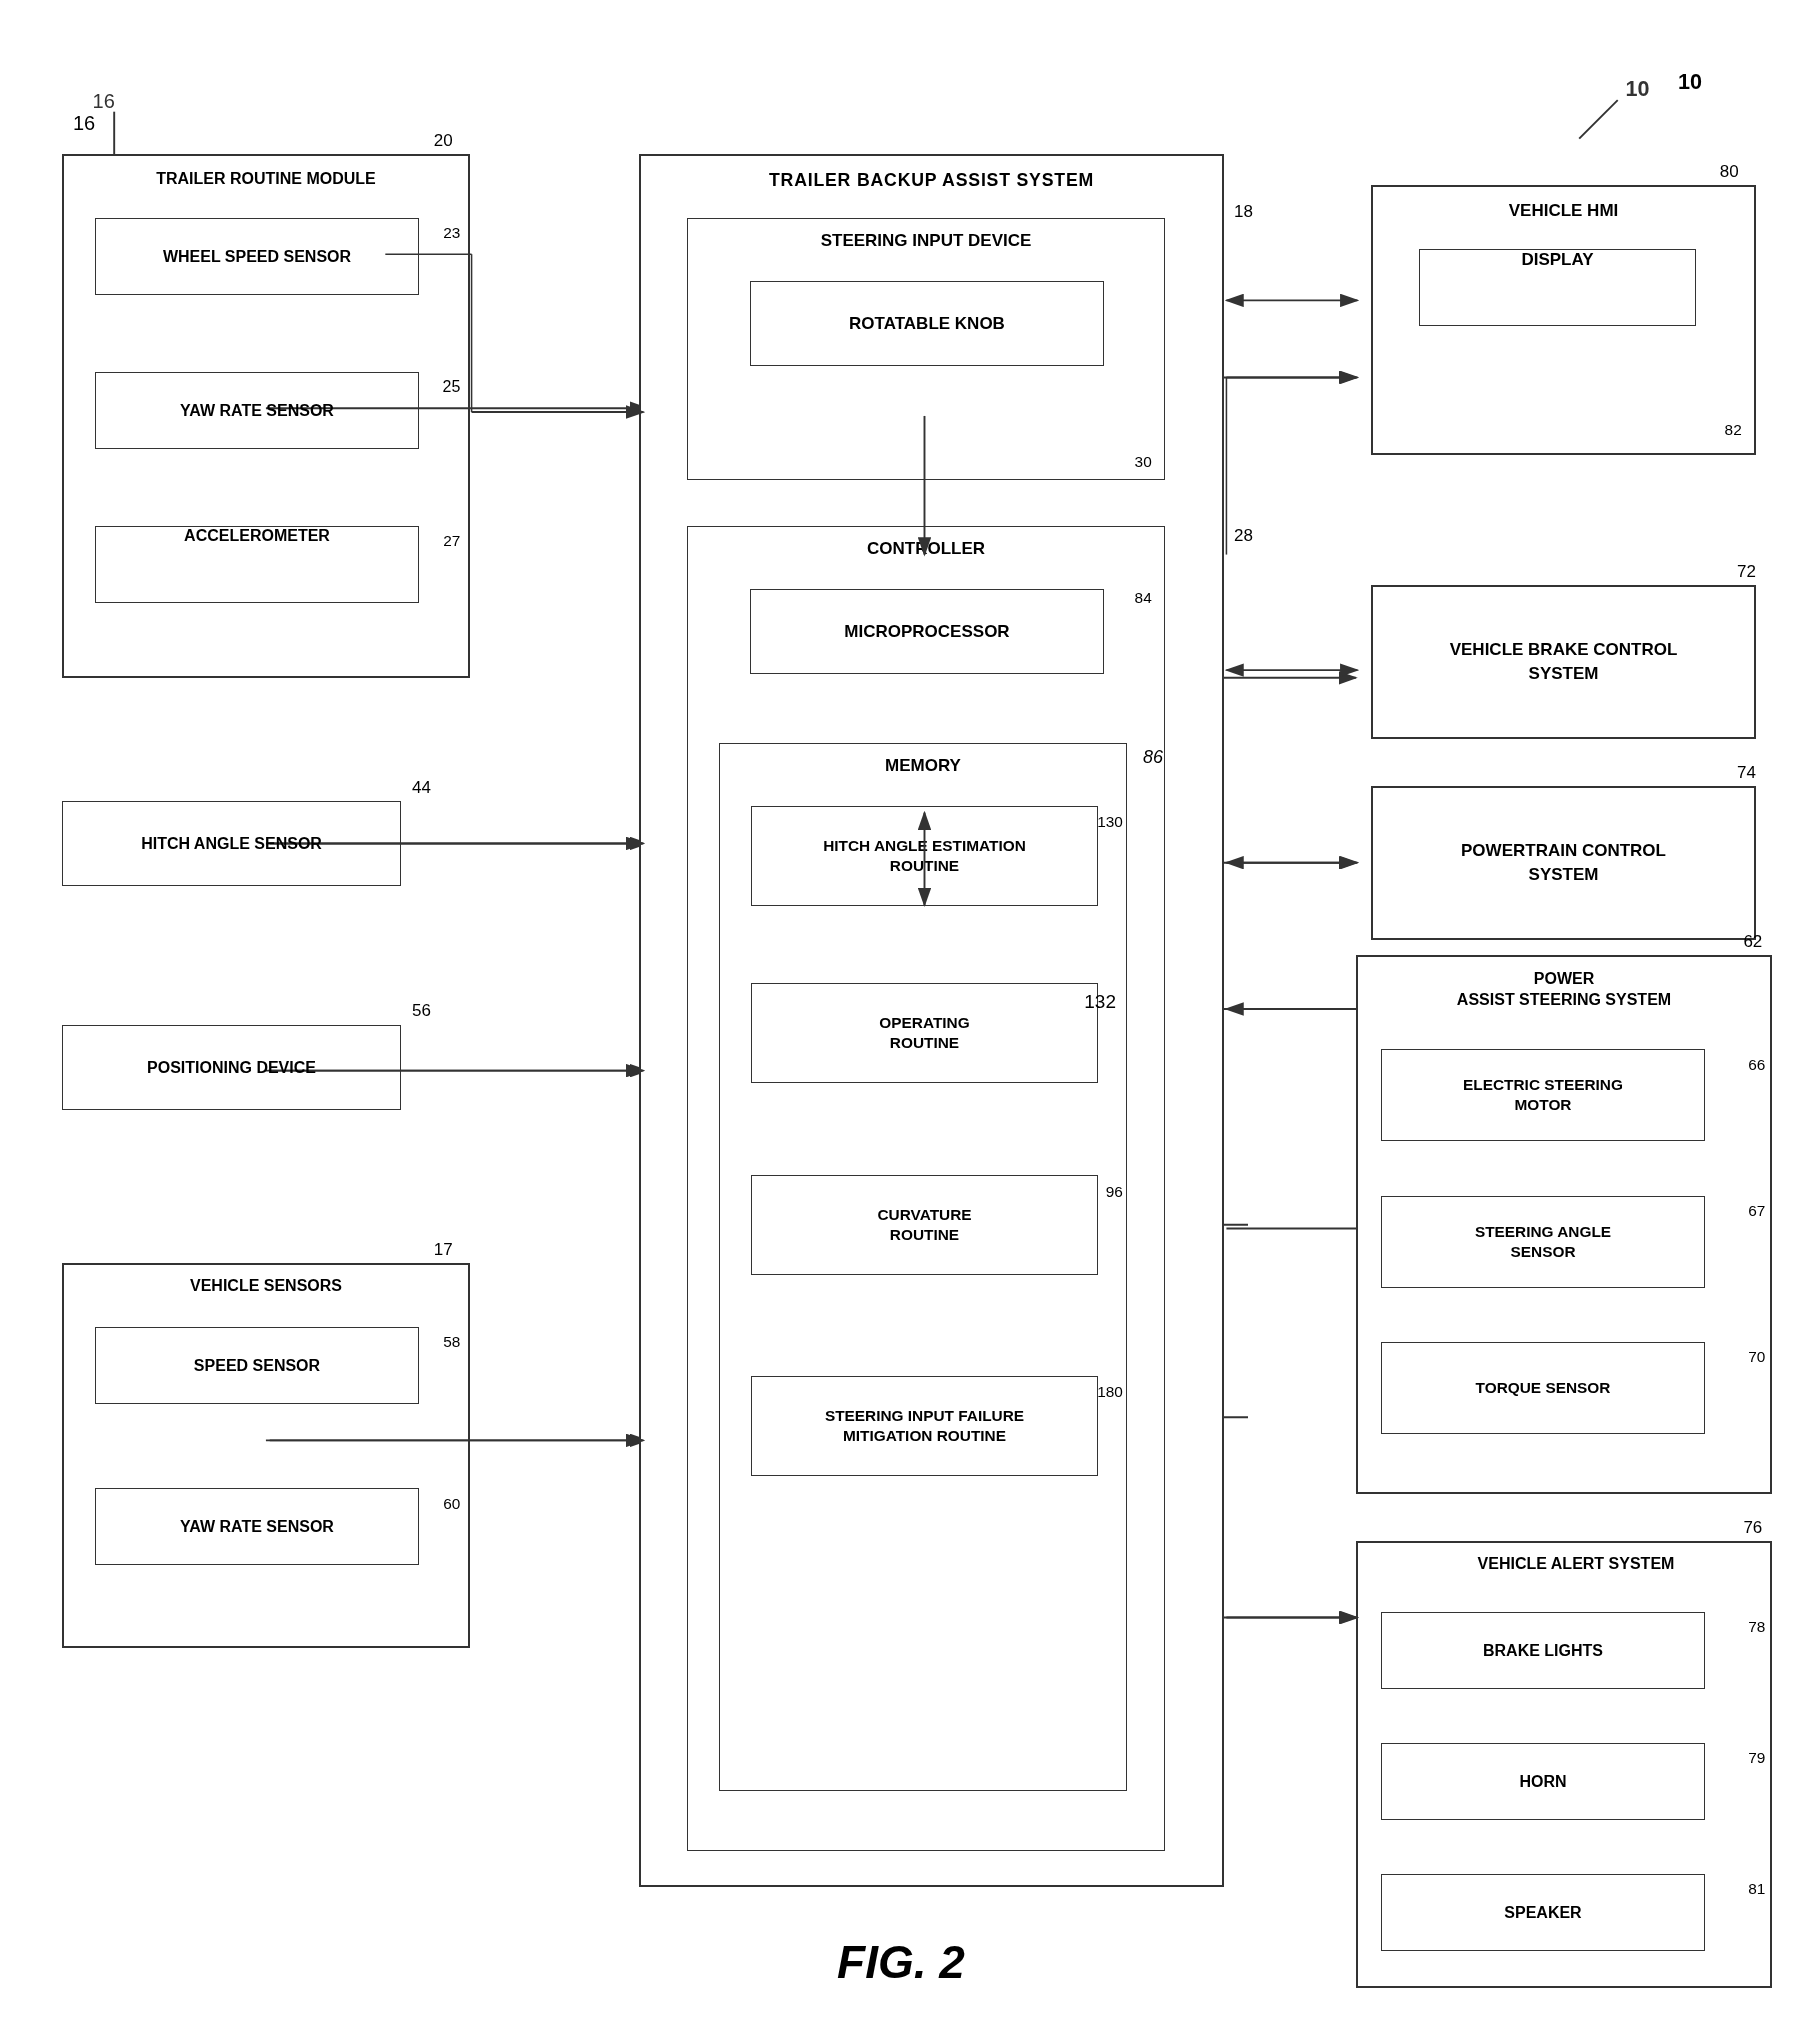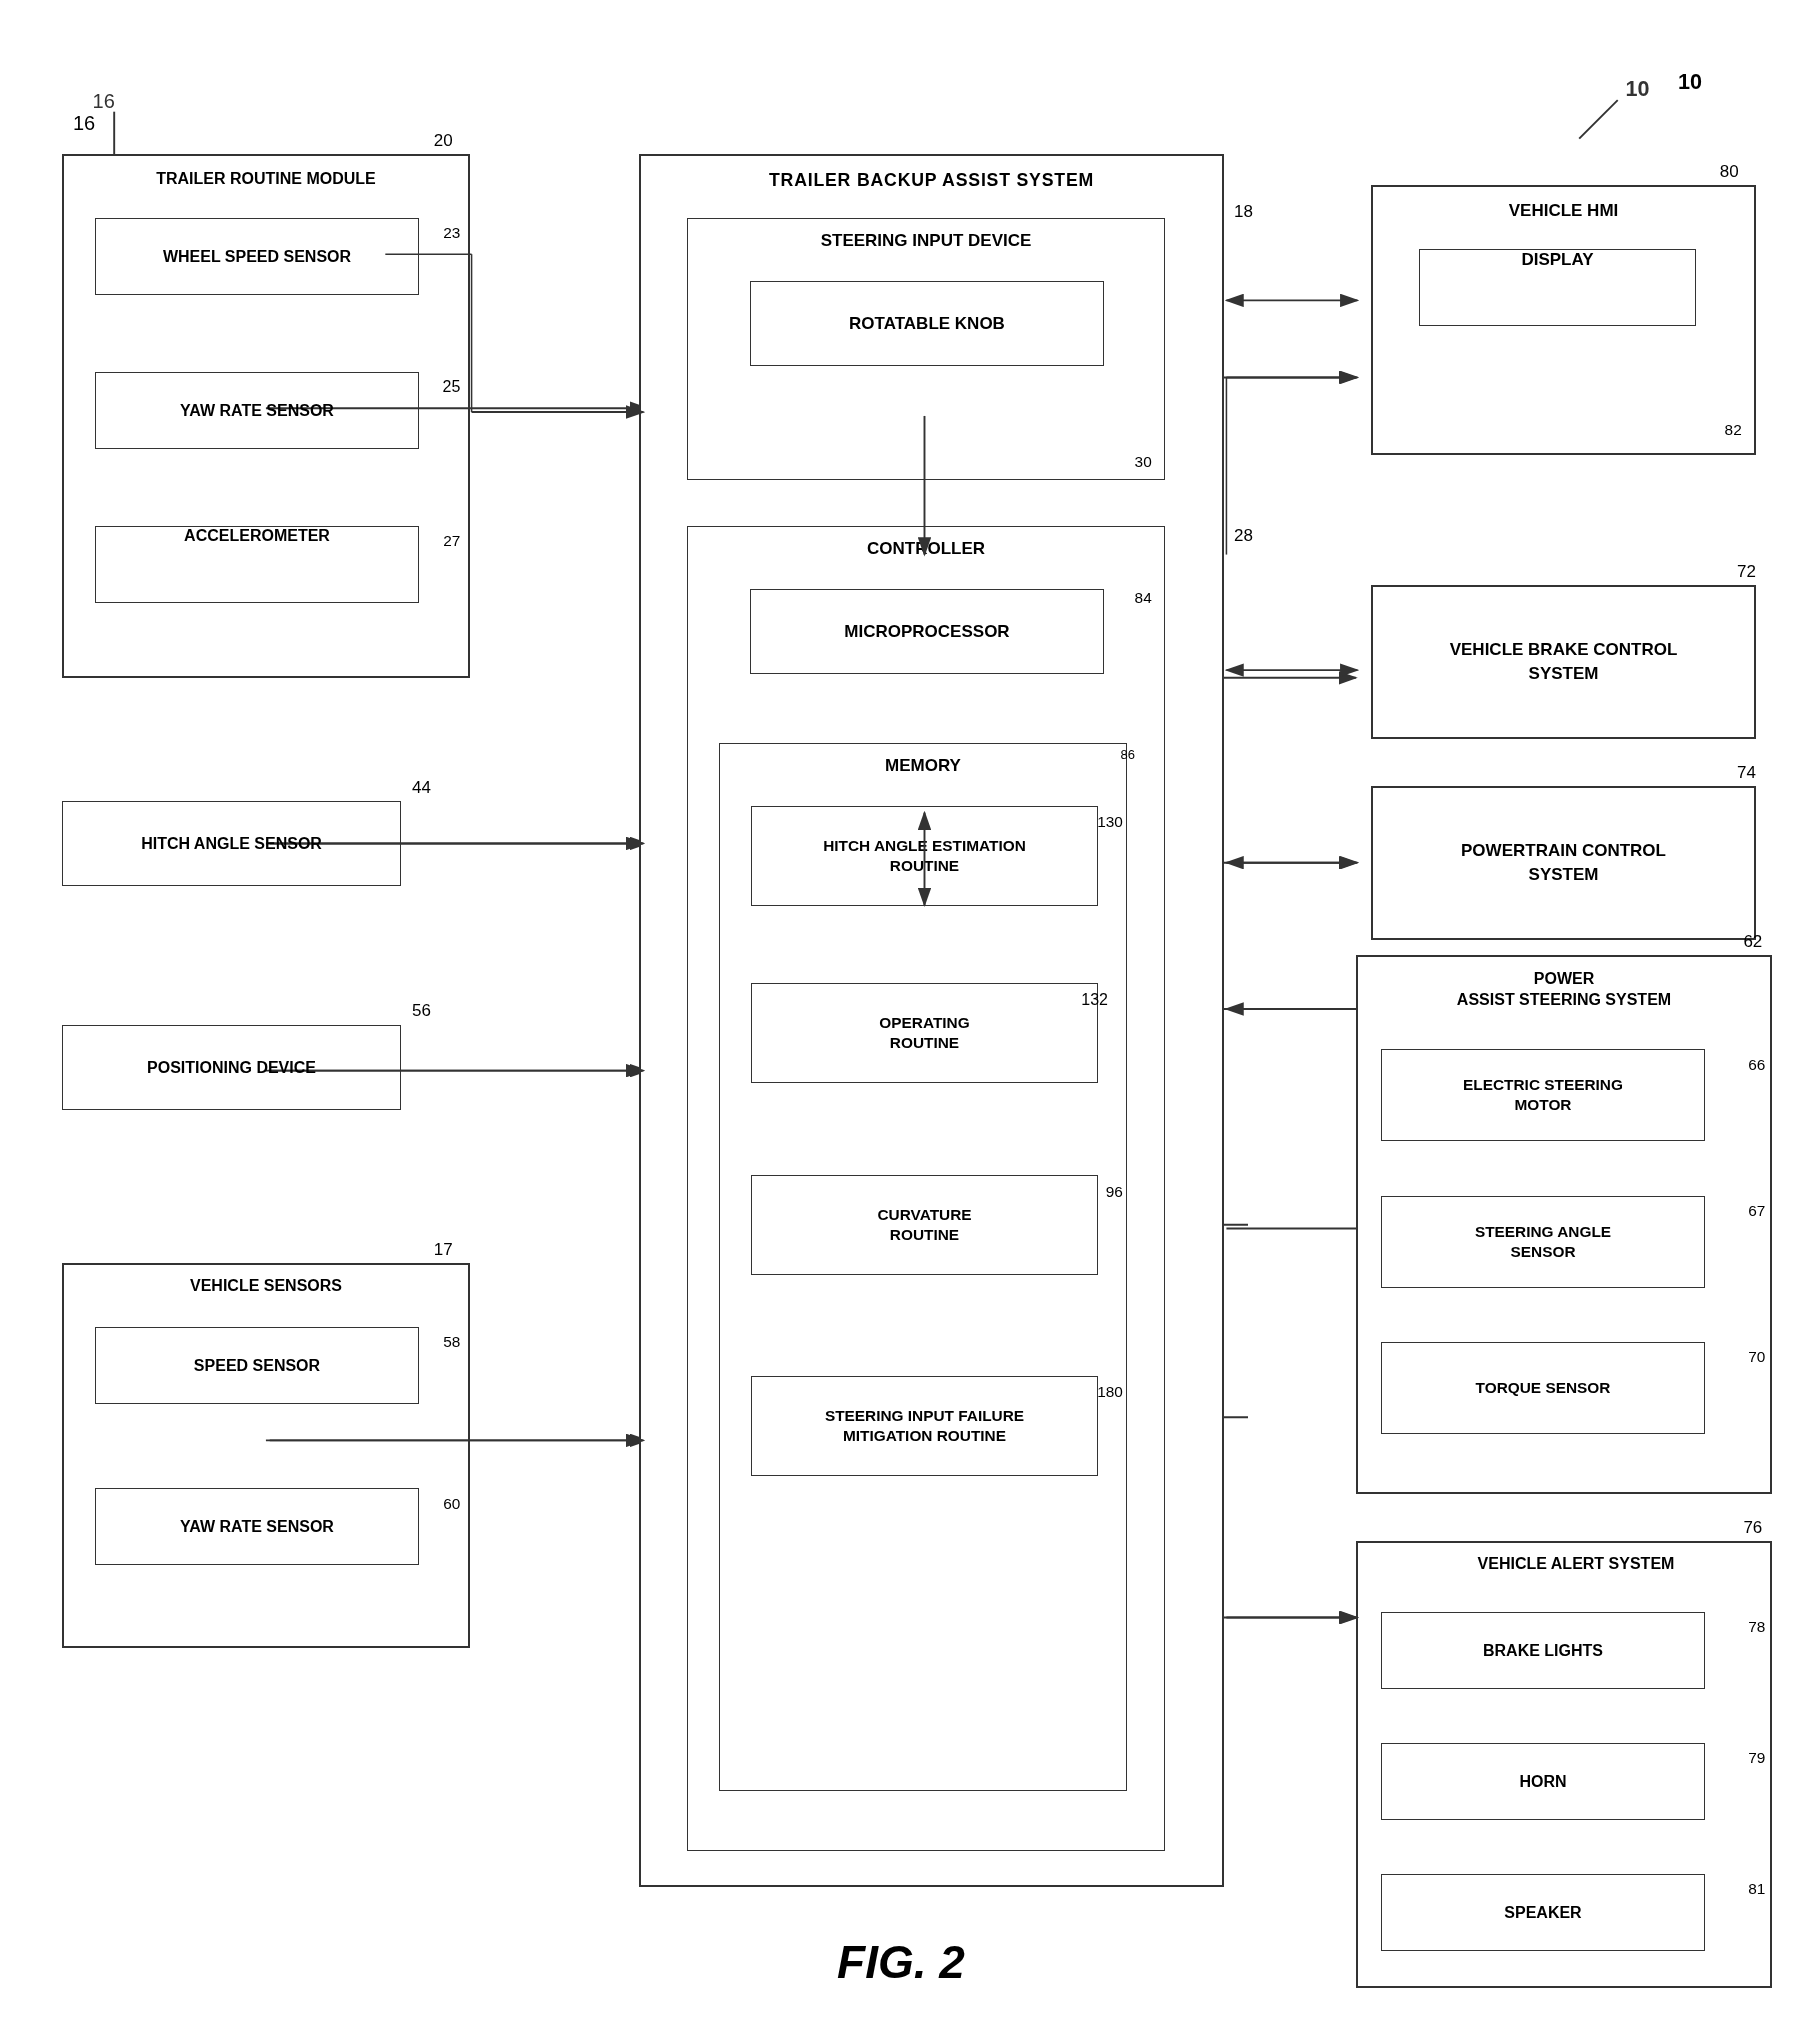--- a/index.html
+++ b/index.html
@@ -88,33 +88,33 @@
       <span style="position:absolute;top:12.3px;left:50%;transform:translateX(-50%);font-size:17px;font-weight:bold;">MEMORY</span>
 
       <div style="position:absolute;top:62px;left:31px;width:347px;height:100px;border:1.5px solid #333;display:flex;align-items:center;justify-content:center;text-align:center;">
         <span style="font-size:15.4px;font-weight:bold;line-height:1.3;">HITCH ANGLE ESTIMATION<br>ROUTINE</span>
       </div>
       <span style="position:absolute;top:69px;right:3.1px;font-size:15.4px;">130</span>
 
       <div style="position:absolute;top:239px;left:31px;width:347px;height:100px;border:1.5px solid #333;display:flex;align-items:center;justify-content:center;text-align:center;">
         <span style="font-size:15.4px;font-weight:bold;line-height:1.3;">OPERATING<br>ROUTINE</span>
       </div>
-      <span style="position:absolute;top:247px;right:18px;font-size:16px;">132</span>
+      <span style="position:absolute;top:247px;right:10px;font-size:19px;">132</span>
 
       <div style="position:absolute;top:431px;left:31px;width:347px;height:100px;border:1.5px solid #333;display:flex;align-items:center;justify-content:center;text-align:center;">
         <span style="font-size:15.4px;font-weight:bold;line-height:1.3;">CURVATURE<br>ROUTINE</span>
       </div>
       <span style="position:absolute;top:439px;right:3.1px;font-size:15.4px;">96</span>
 
       <div style="position:absolute;top:632px;left:31px;width:347px;height:100px;border:1.5px solid #333;display:flex;align-items:center;justify-content:center;text-align:center;">
         <span style="font-size:15.4px;font-weight:bold;line-height:1.3;">STEERING INPUT FAILURE<br>MITIGATION ROUTINE</span>
       </div>
       <span style="position:absolute;top:639px;right:3.1px;font-size:15.4px;">180</span>
     </div>
-    <span style="position:absolute;top:220px;right:29px;font-size:13px;">86</span>
+    <span style="position:absolute;top:220px;right:1px;font-size:18px;font-style:italic;">86</span>
   </div>
   <span style="position:absolute;top:370px;right:-31px;font-size:17px;">28</span>
 </div>
 
 <div style="position:absolute;top:154px;left:62px;width:408px;height:524px;border:2.3px solid #333;">
   <span style="position:absolute;top:14px;left:50%;transform:translateX(-50%);font-size:16px;font-weight:bold;white-space:nowrap;">TRAILER ROUTINE MODULE</span>
   <span style="position:absolute;top:-25px;right:15.4px;font-size:17px;">20</span>
 
   <div style="position:absolute;top:62px;left:31px;width:324px;height:77px;border:1.5px solid #333;display:flex;align-items:center;justify-content:center;">
     <span style="font-size:16px;font-weight:bold;">WHEEL SPEED SENSOR</span>

